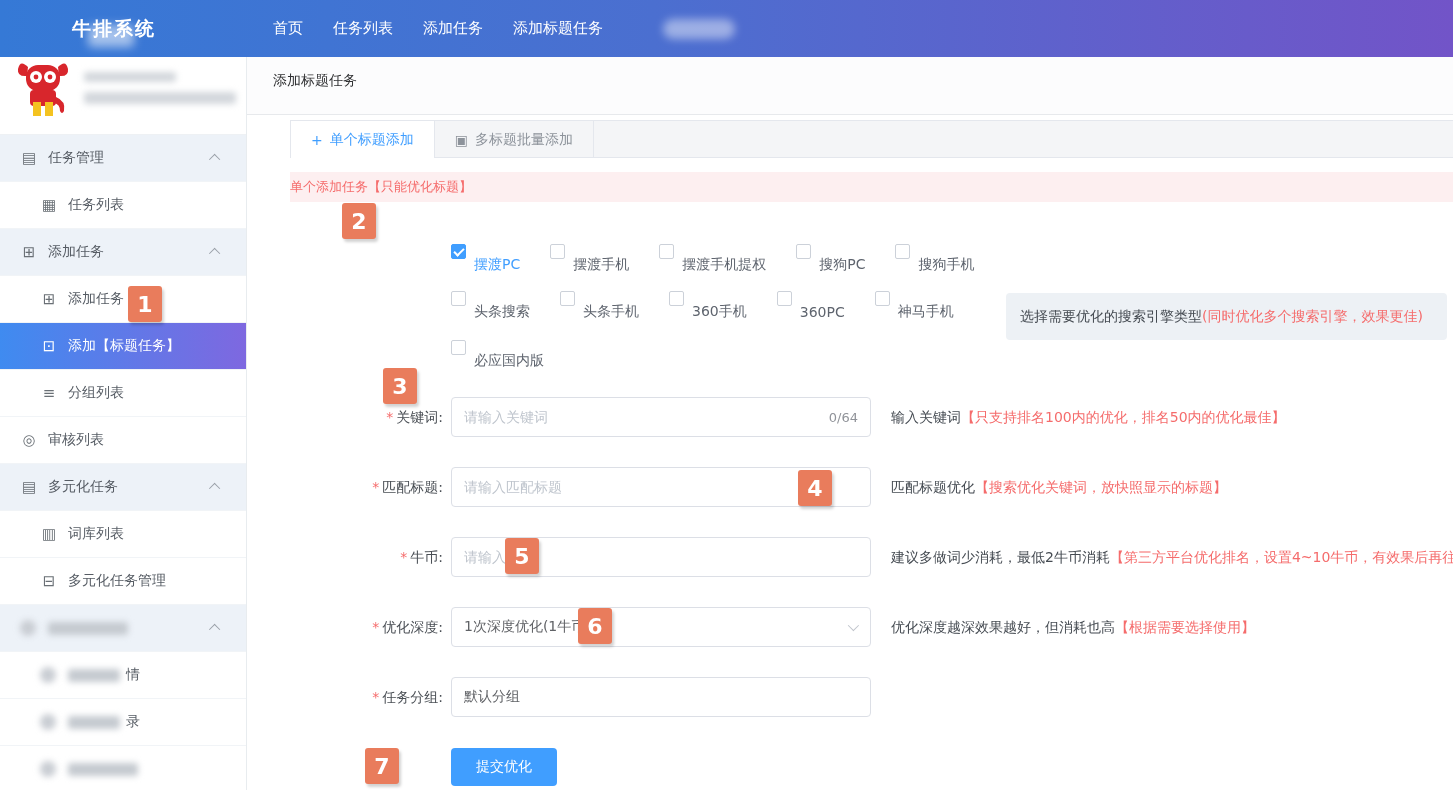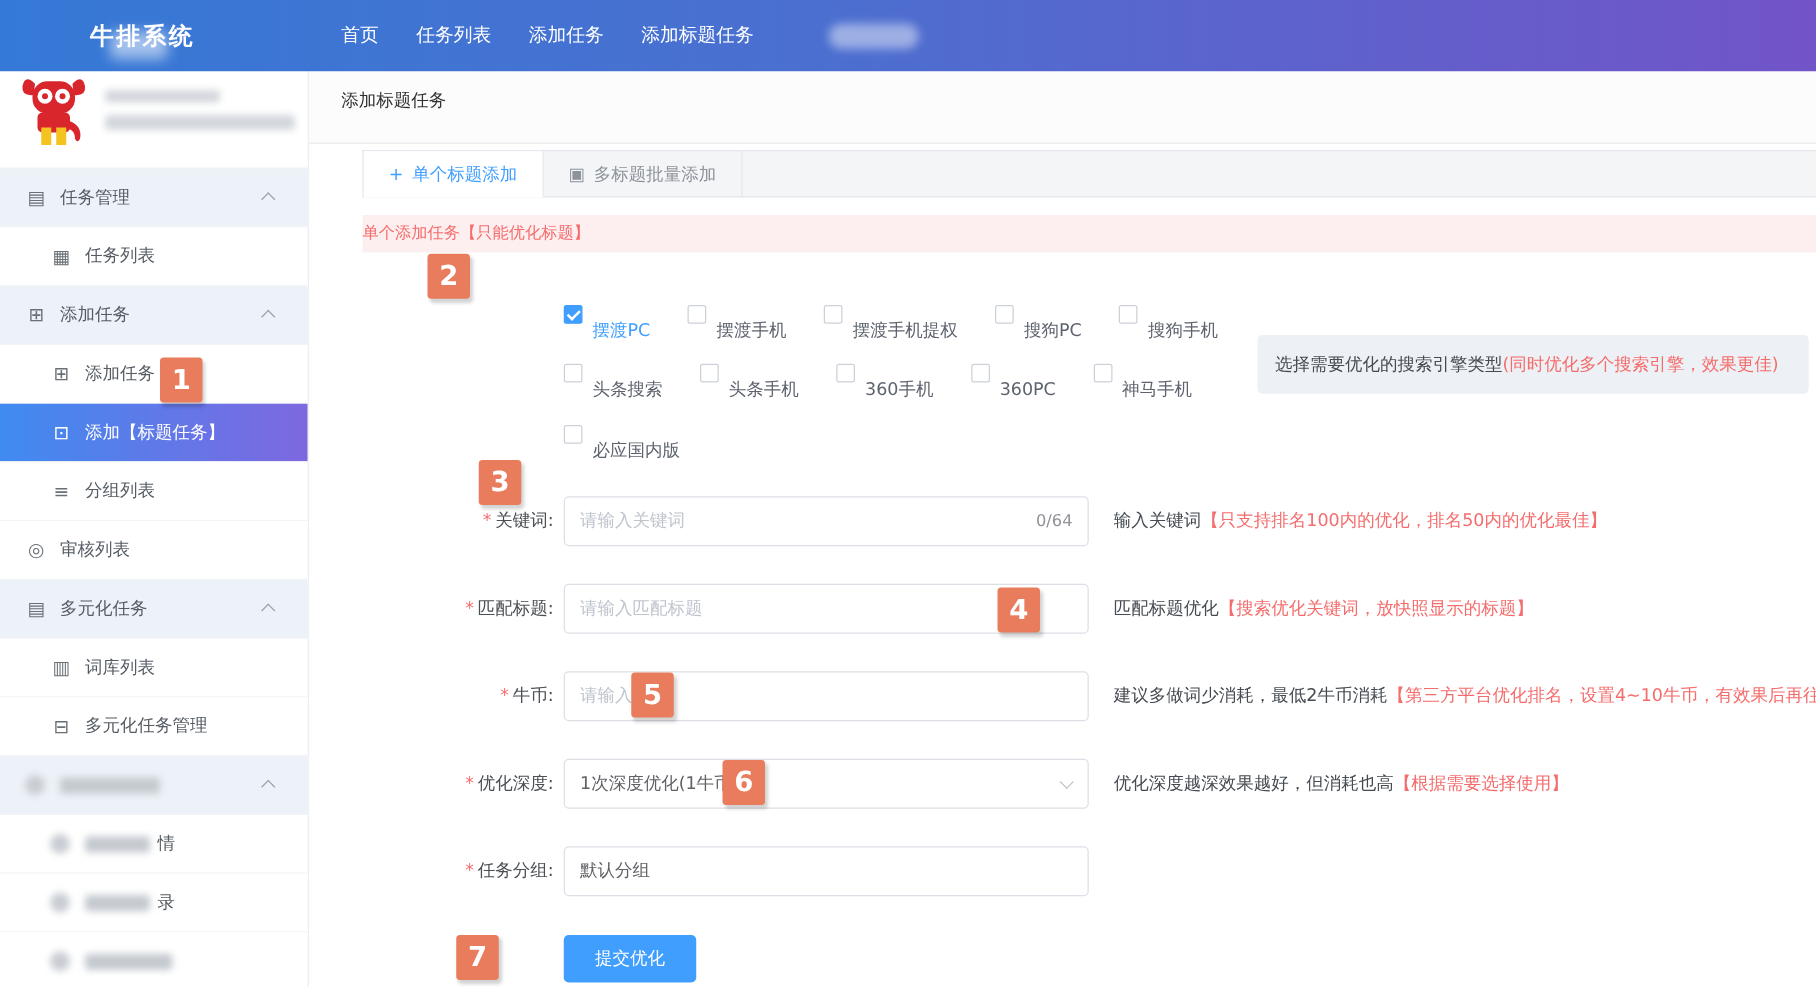--- a/index.html
+++ b/index.html
@@ -66,21 +66,21 @@
   .req { color:#f56c6c; margin-right:3px; font-size:14px; }
   .cb-row { position:absolute; left:161px; height:40px; display:flex; align-items:center; gap:30px; }
   .cb { display:flex; align-items:center; gap:8px; cursor:pointer; }
   .cb-box { position:relative; width:15px; height:15px; border:1px solid #ccd1d9; border-radius:2px; background:#fff; }
   .cb-box.checked { background:#409eff; border-color:#409eff; }
   .cb-box.checked::after { content:""; position:absolute; left:4px; top:1px; width:4px; height:8px;
                            border:solid #fff; border-width:0 2px 2px 0; transform:rotate(45deg); }
   .cb-label { font-size:14px; color:#5e646e;margin-top:27px; }
   .cb-label.on { color:#409eff; }
 
-  .tipbox { position:absolute; left:759px; top:226px; width:441px; height:47px; background:#edf1f5;
+  .tipbox { position:absolute; left:759px; top:251px; width:441px; height:47px; background:#edf1f5;
             border-radius:4px; display:flex; align-items:center; padding-left:14px; font-size:14px; white-space:nowrap; }
   .tip-dark { color:#454b52; }
   .red { color:#f56c6c; }
 
   .finput { position:absolute; left:161px; width:420px; height:40px; border:1px solid #dcdfe6;
             border-radius:4px; background:#fff; display:flex; align-items:center; padding:0 12px; }
   .finput input { border:none; outline:none; flex:1; font-size:14px; color:#606266; background:transparent;
                   font-family:inherit; min-width:0; }
   .finput input::placeholder { color:#bfc5cd; }
   .counter { font-size:13px; color:#909399; margin-left:8px; }

